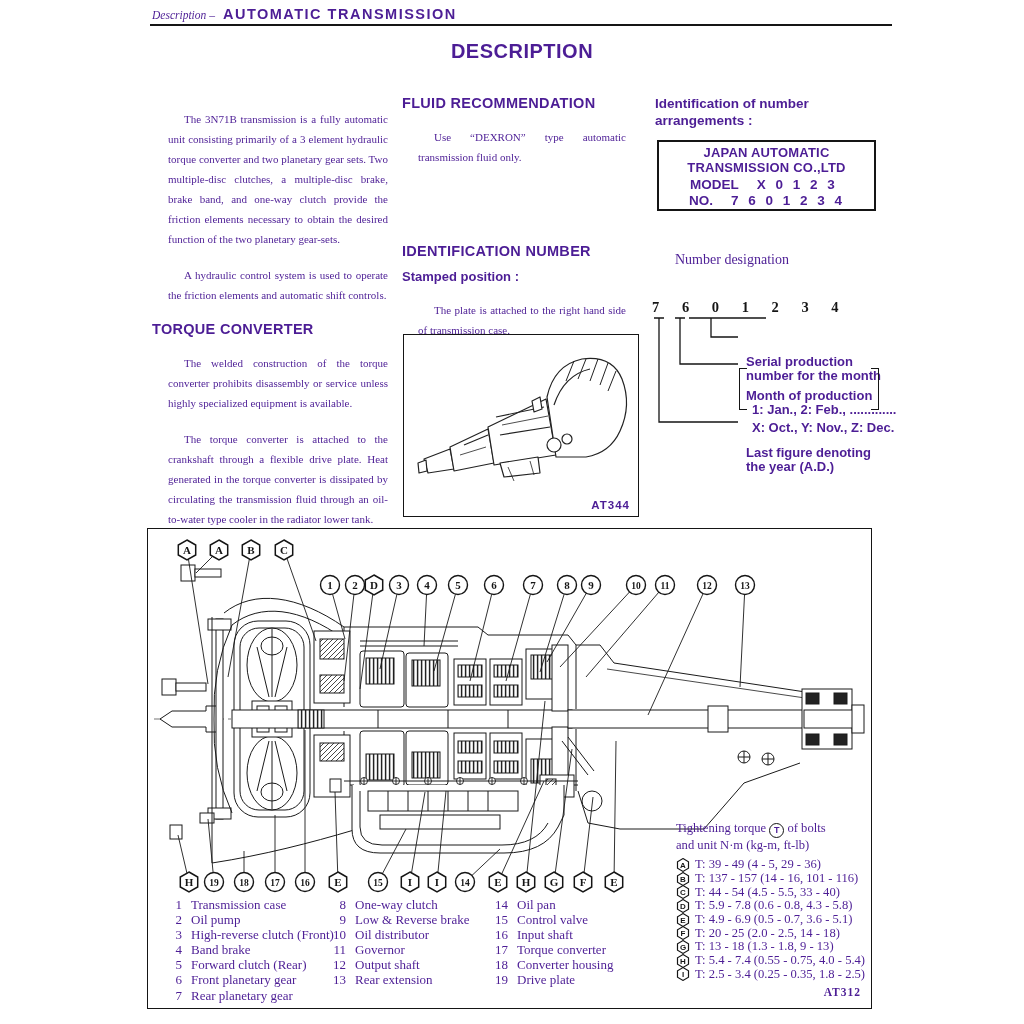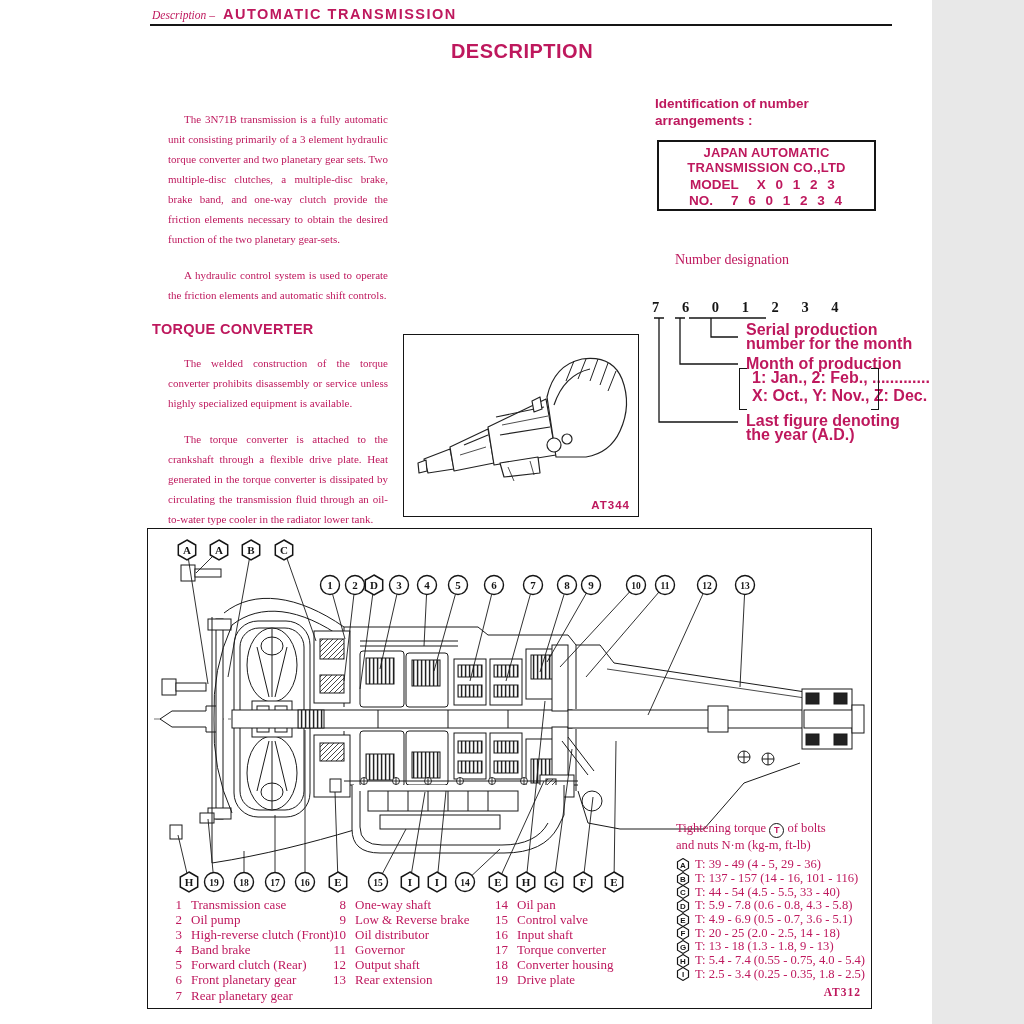--- a/index.html
+++ b/index.html
@@ -1,16 +1,16 @@
 <!DOCTYPE html>
 <html><head>
 <meta charset="utf-8">
 <style>
   html,body{margin:0;padding:0;background:#e8e8e8;}
-  #page{position:relative;width:932px;height:1024px;background:#ffffff;color:#be185d;
+  #page{position:relative;width:1024px;height:1024px;background:#ffffff;color:#4c1d95;
         font-family:"Liberation Serif",serif;overflow:hidden;}
   .abs{position:absolute;}
   
   #hdr{left:152px;top:6px;display:flex;align-items:baseline;gap:8px;}
   #hdr .pfx{font-style:italic;font-size:11.5px;}
   #hdr .ttl{font-family:"Liberation Sans",sans-serif;font-weight:600;font-size:14.5px;letter-spacing:1.5px;}
   #rule{left:150px;top:24px;width:742px;height:2px;background:#151515;}
   #bigtitle{left:352px;top:40px;width:340px;text-align:center;
             font-family:"Liberation Sans",sans-serif;font-weight:bold;font-size:20px;letter-spacing:.5px;}
   
@@ -22,21 +22,21 @@
   #midcol{left:402px;top:95px;width:240px;}
   
   #idarr{left:655px;top:95px;width:240px;font-family:"Liberation Sans",sans-serif;font-weight:bold;font-size:13.5px;line-height:17px;}
   #plate{left:657px;top:140px;width:215px;height:64px;border:2px solid #151515;padding:3px 0 0 0;}
   #plate .l1{font-family:"Liberation Sans",sans-serif;font-weight:bold;font-size:13px;letter-spacing:.2px;text-align:center;}
   #plate .l2{font-family:"Liberation Sans",sans-serif;font-weight:bold;font-size:13.5px;padding-left:31px;margin-top:2px;}
   #plate .l3{font-family:"Liberation Sans",sans-serif;font-weight:bold;font-size:13.5px;padding-left:30px;margin-top:1px;}
   #plate .sp{display:inline-block;width:18px;}
   #numdesig-title{left:675px;top:252px;font-size:14px;}
   #desigsvg{left:645px;top:290px;}
-  .dlabel{font-family:"Liberation Sans",sans-serif;font-weight:bold;font-size:16px;line-height:14px;}
+  .dlabel{font-family:"Liberation Sans",sans-serif;font-weight:bold;font-size:13px;line-height:14px;margin-top:32px;}
   .bracket{width:7px;height:40px;}
   .bl{border-left:1.5px solid #151515;border-top:1.5px solid #151515;border-bottom:1.5px solid #151515;}
   .br{border-right:1.5px solid #151515;border-top:1.5px solid #151515;border-bottom:1.5px solid #151515;}
   
   #figbox{left:147px;top:528px;width:723px;height:479px;border:1.5px solid #151515;}
   #figsvg{position:absolute;left:0;top:0;}
   .lgcol{position:absolute;font-size:13px;line-height:15.1px;}
   .lg-row{display:flex;}
   .lg-n{width:20px;text-align:right;margin-right:9px;}
   #tqnote{position:absolute;left:528px;top:292px;width:195px;font-size:12.6px;}
@@ -66,20 +66,27 @@
   <div id="bigtitle" class="abs">DESCRIPTION</div>
 
   <div id="leftcol" class="abs col">
     <p>The 3N71B transmission is a fully automatic unit consisting primarily of a 3 element hydraulic torque converter and two planetary gear sets. Two multiple-disc clutches, a multiple-disc brake, brake band, and one-way clutch provide the friction elements necessary to obtain the desired function of the two planetary gear-sets.</p>
     <p>A hydraulic control system is used to operate the friction elements and automatic shift controls.</p>
     <div class="shead">TORQUE CONVERTER</div>
     <p>The welded construction of the torque converter prohibits disassembly or service unless highly specialized equipment is available.</p>
     <p>The torque converter is attached to the crankshaft through a flexible drive plate. Heat generated in the torque converter is dissipated by circulating the transmission fluid through an oil-to-water type cooler in the radiator lower tank.</p>
   </div>
 
+  <div id="midcol" class="abs col">
+    <div class="shead">FLUID RECOMMENDATION</div>
+    <p>Use “DEXRON” type automatic transmission fluid only.</p>
+    <div class="shead" style="margin-top:76px;">IDENTIFICATION NUMBER</div>
+    <div class="s2head" style="margin-top:10px;">Stamped position :</div>
+    <p>The plate is attached to the right hand side of transmission case.</p>
+  </div>
 
   <div id="at344box" class="abs">
     <svg width="231" height="178" viewBox="0 0 231 178">
       <g stroke="#222" fill="none" stroke-width="1.2" stroke-linejoin="round">
         <path d="M20,124 L46,114 L50,134 L24,138 Z" fill="#fff"></path>
         <path d="M14,128 L22,125 L23,136 L15,138 Z" fill="#fff"></path>
         <path d="M46,112 L84,94 L90,128 L50,136 Z" fill="#fff"></path>
         <path d="M84,92 L142,64 L152,120 L90,130 Z" fill="#fff"></path>
         <path d="M143,62 Q150,30 178,24 Q208,20 218,44 Q228,70 216,96 Q206,118 182,122 L152,122 Z" fill="#fff"></path>
         <path d="M150,70 Q160,40 186,34"></path>
@@ -478,21 +485,21 @@
           <span class="lg-t">Front planetary gear</span>
         </div>
         <div class="lg-row">
           <span class="lg-n">7</span>
           <span class="lg-t">Rear planetary gear</span>
         </div>
       </div>
     <div class="lgcol" style="left:178px;top:368px;width:175px;" id="legend-col2">
         <div class="lg-row">
           <span class="lg-n">8</span>
-          <span class="lg-t">One-way shaft</span>
+          <span class="lg-t">One-way clutch</span>
         </div>
         <div class="lg-row">
           <span class="lg-n">9</span>
           <span class="lg-t">Low &amp; Reverse brake</span>
         </div>
         <div class="lg-row">
           <span class="lg-n">10</span>
           <span class="lg-t">Oil distributor</span>
         </div>
         <div class="lg-row">
@@ -533,21 +540,21 @@
           <span class="lg-n">19</span>
           <span class="lg-t">Drive plate</span>
         </div>
       </div>
 
     <div id="tqnote">
       <div class="hd">
         <span>Tightening torque</span>
         <span class="circleT">T</span>
         <span>of bolts</span><br>
-        <span>and nuts   N·m (kg-m, ft-lb)</span>
+        <span>and unit   N·m (kg-m, ft-lb)</span>
       </div>
       <div id="tq-items">
           <div class="tq-row">
             <svg width="14" height="14" viewBox="0 0 14 14">
               <polygon points="7.0,0.6 12.5,3.8 12.5,10.2 7.0,13.4 1.5,10.2 1.5,3.8" fill="#fff" stroke="#151515" stroke-width="1.2"></polygon>
               <text x="7" y="10" text-anchor="middle" font-size="8" font-weight="bold" font-family="Liberation Sans, sans-serif" fill="#151515">A</text>
             </svg>
             <span>T: 39 - 49 (4 - 5, 29 - 36)</span>
           </div>
           <div class="tq-row">

